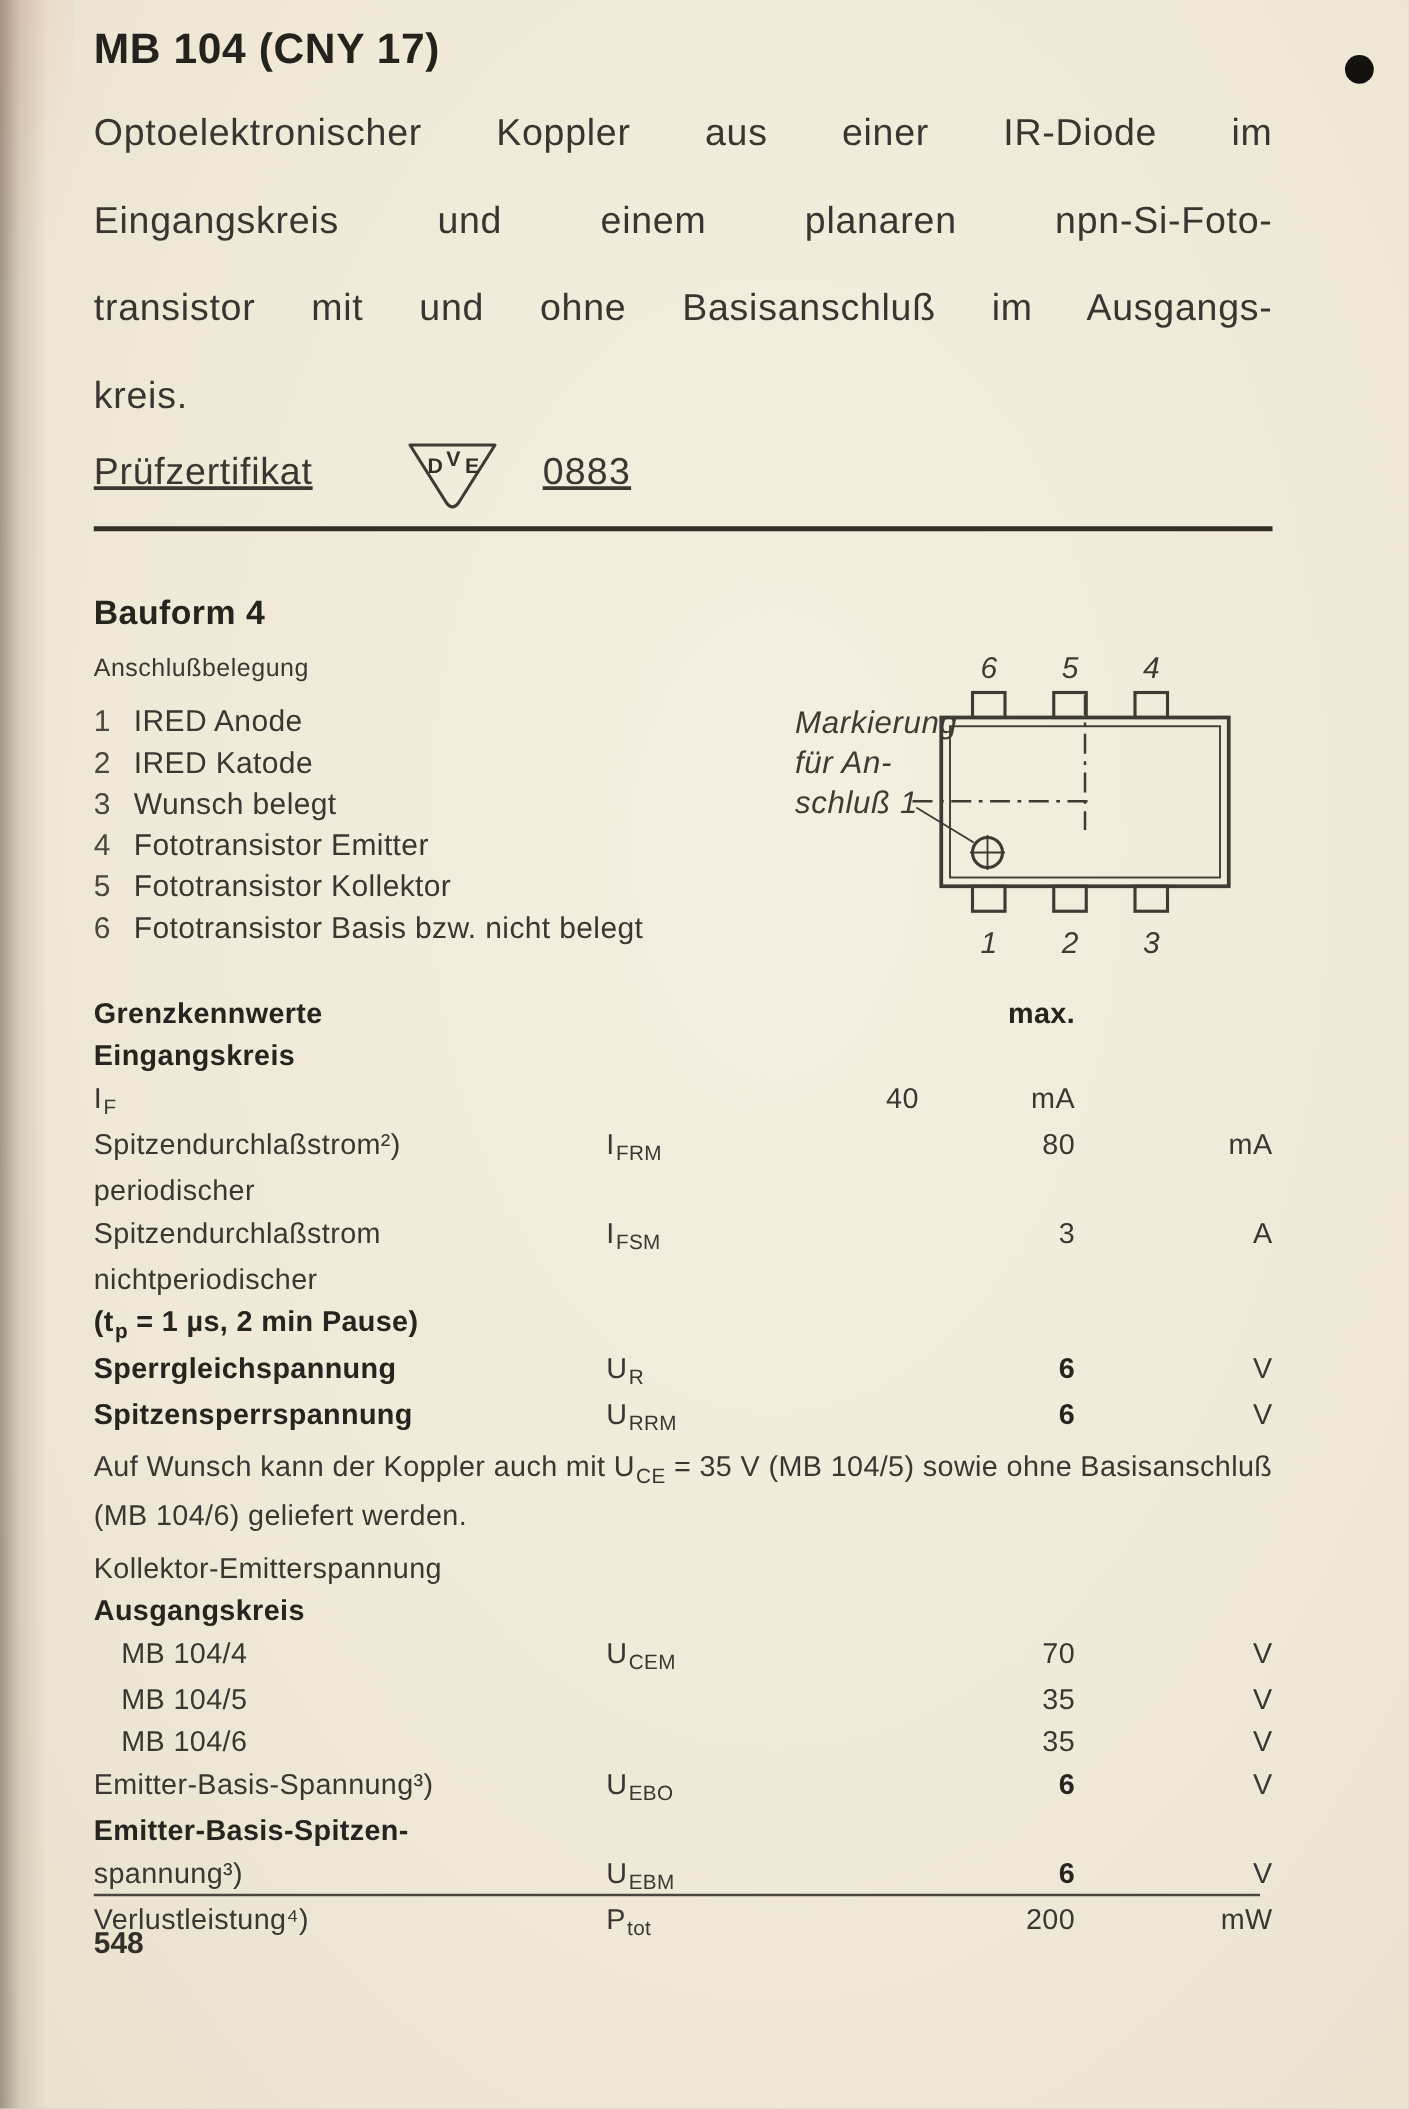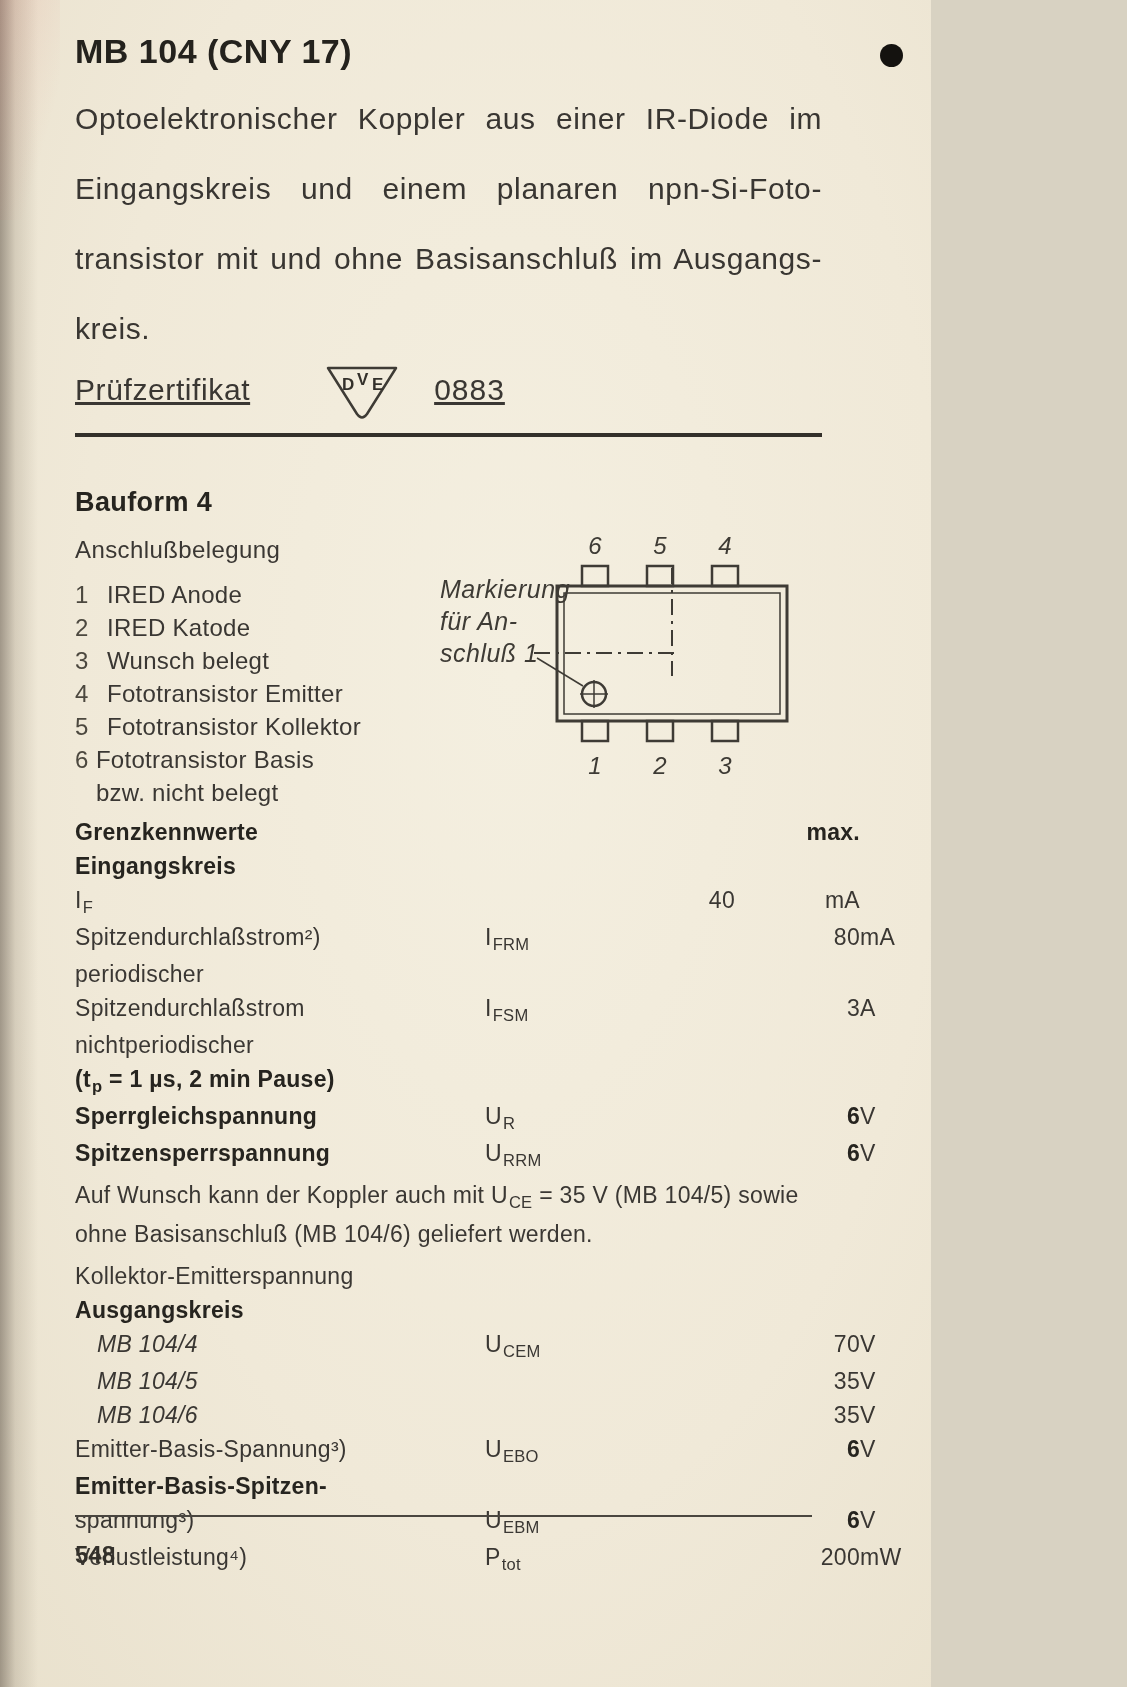--- a/index.html
+++ b/index.html
@@ -1,22 +1,22 @@
 <!DOCTYPE html>
 <html><head>
 <meta charset="utf-8">
 <style>
   * { margin:0; padding:0; box-sizing:border-box; }
   html,body { background:#d8d2c2; }
   body { font-family:"Liberation Sans","DejaVu Sans",sans-serif; }
   .page {
-    position:relative; width:931px; height:1687px; overflow:hidden;
+    position:relative; width:1127px; height:1687px; overflow:hidden;
     background: radial-gradient(ellipse at 55% 40%, #f4efe0 0%, #f0e9d8 60%, #e9e1cd 100%);
     color:#3a3733;
-    padding:32px 109px 0 75px;
+    padding:20px 109px 0 75px;
   }
   .page::before { 
     content:""; position:absolute; left:0; top:0; bottom:0; width:38px;
     background:linear-gradient(to right, rgba(97,86,74,.55), rgba(150,138,120,.28) 40%, rgba(150,138,120,0));
     pointer-events:none;
   }
   .page::after { 
     content:""; position:absolute; left:0; top:0; width:60px; height:220px;
     background:linear-gradient(to bottom right, rgba(214,120,110,.18), rgba(214,120,110,0) 70%);
     pointer-events:none;
@@ -34,39 +34,39 @@
   .vde { margin-left:70px; }
   .vde svg { display:block; }
   .cert-number { margin-left:30px; letter-spacing:1px; }
 
   .rule { height:4px; background:#33302a; margin-top:12px; }
 
   .bauform-h { margin-top:50px; font-size:27px; font-weight:bold; color:#26241f; letter-spacing:.4px; }
 
   .pin-section { display:flex; margin-top:14px; }
   .pin-left { flex:1; padding-top:4px; }
-  .pinout-h { font-size:24px; margin-bottom:14px; letter-spacing:.4px; }
+  .pinout-h { font-size:20px; margin-bottom:14px; letter-spacing:.4px; }
   .pin-row { display:flex; font-size:24px; line-height:33px; letter-spacing:.3px; }
   .pin-num { width:32px; color:#4c483f; }
   .pkg-wrap { width:460px; margin-top:-6px; }
 
   svg .ln { fill:none; stroke:#3e3b35; }
   svg .w3 { stroke-width:3; }
   svg .w25 { stroke-width:2.5; }
   svg .w15 { stroke-width:1.5; }
   svg .dashdot { fill:none; stroke:#3e3b35; stroke-width:2; stroke-dasharray:16 6 3 6; }
   svg .dtext { fill:#3e3b35; font-style:italic; font-size:25px; letter-spacing:.5px; }
   svg .pnum { fill:#3e3b35; font-style:italic; font-size:24px; text-anchor:middle; }
   svg .vtext { fill:#33302a; font-size:17px; font-weight:bold; }
 
   .table { margin-top:6px; font-size:23px; letter-spacing:.3px; }
   .trow { display:grid; grid-template-columns:410px 250px 125px 1fr; line-height:34px; align-items:baseline; }
   .c-val, .c-unit { text-align:right; }
   .bold { font-weight:bold; color:#26241f; }
-  .indent { padding-left:22px;font-style:italic; }
+  .indent { padding-left:22px; }
   .sub { font-size:.72em; position:relative; top:.32em; margin-left:1px; }
 
   .note { margin-top:4px; font-size:23px; line-height:37px; letter-spacing:.3px; max-width:943px; }
 
   .footer { position:absolute; left:75px; right:119px; bottom:118px;font-weight:bold; }
   .f-rule { height:2px; background:#4a463f; }
   .f-num { margin-top:24px; font-size:24px; color:#33302a; }
 </style>
 </head>
 <body>

